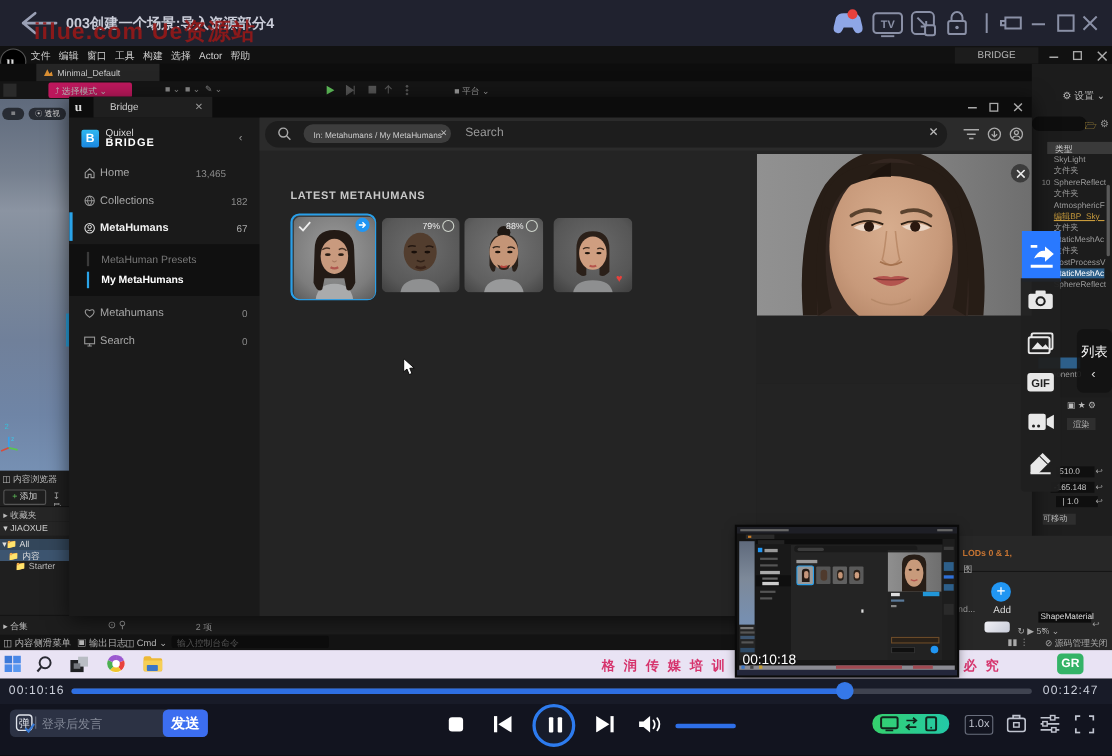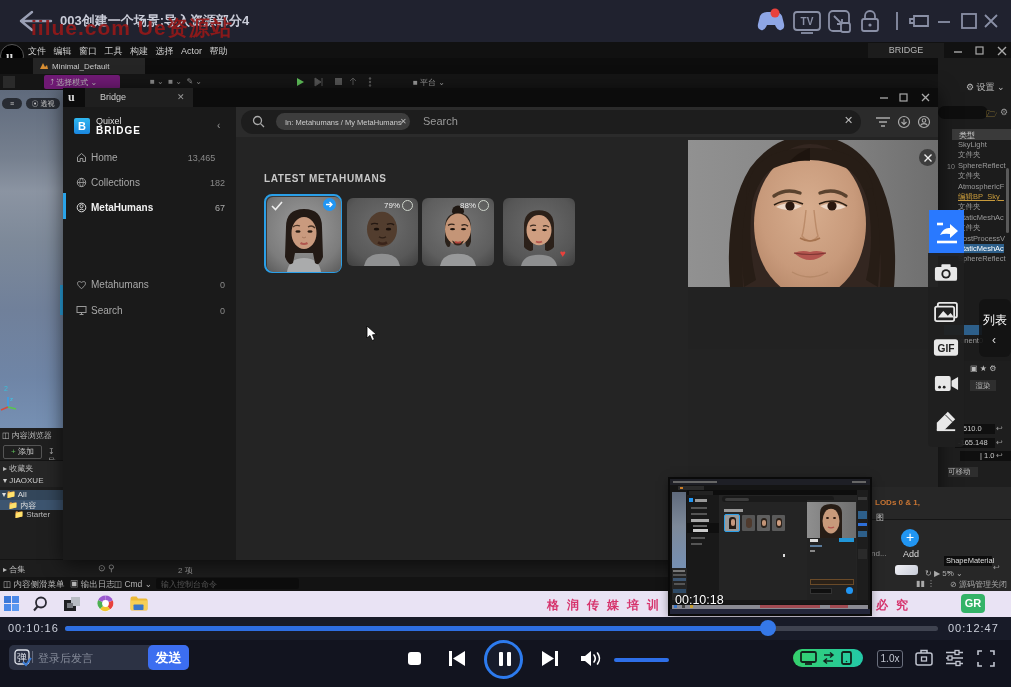--- a/index.html
+++ b/index.html
@@ -66,21 +66,21 @@
     <div class="abs" style="left:33px;top:0;width:112px;height:16px;background:#252525;">
       <svg class="abs" style="left:6px;top:4px;" width="10" height="8" viewBox="0 0 10 8">
           <path d="M1 7 L4 1 L6 5 L8 3 L9 7 Z" fill="#d98e32"></path>
         </svg>
       <div class="abs" style="left:19px;top:4px;font-size:8px;color:#c8c8c8;">Minimal_Default</div>
     </div>
   </div>
 
   <div class="abs" style="left:0;top:74px;width:1011px;height:16px;background:#151515;">
     <div class="abs" style="left:3px;top:2px;width:12px;height:12px;background:#2a2a2a;"></div>
-    <div class="abs" style="left:44px;top:1px;width:76px;height:14px;background:#701a75;border-radius:2px;">
+    <div class="abs" style="left:44px;top:1px;width:76px;height:14px;background:#be185d;border-radius:2px;">
       <div class="abs" style="left:6px;top:2px;font-size:8px;color:#bbb;">⤴ 选择模式 ⌄</div>
     </div>
     <div class="abs" style="left:150px;top:3px;font-size:8px;color:#888;">■ ⌄&nbsp;&nbsp;■ ⌄&nbsp;&nbsp;✎ ⌄</div>
     <svg class="abs" style="left:295px;top:3px;" width="100" height="10" viewBox="0 0 100 10">
       <path d="M2 1 l7 4 l-7 4 z" fill="#5fbf5a"></path>
       <path d="M20 1 l6 4 l-6 4 z M27 1 v8" stroke="#555" fill="#555"></path>
       <rect x="40" y="1" width="7" height="7" fill="#555"></rect>
       <path d="M58 8 v-7 l-3 3 m3 -3 l3 3" stroke="#555" fill="none"></path>
       <circle cx="75" cy="5" r="1.2" fill="#555"></circle>
         <circle cx="75" cy="1.5" r="1.2" fill="#555"></circle>
@@ -162,21 +162,21 @@
 <span style="background:#2d5f8a;color:#fff;">StaticMeshAc</span>
 SphereReflect</div>
     <div class="abs" style="left:9px;top:105px;font-size:7px;color:#888;">10</div>
 
     <div class="abs" style="left:0;top:303px;width:73px;height:230px;background:#1e1e1e;">
       <div class="abs" style="left:32px;top:19px;width:26px;height:11px;background:#2e2e2e;font-size:7.5px;color:#bbb;text-align:center;line-height:11px;">渲染</div>
       <div class="abs" style="left:22px;top:63px;width:32px;height:10px;background:#0f0f0f;font-size:7.5px;color:#ccc;line-height:10px;padding-left:3px;">510.0</div>
       <div class="abs" style="left:58px;top:63px;font-size:8px;color:#999;">↩</div>
       <div class="abs" style="left:17px;top:77px;width:37px;height:10px;background:#0f0f0f;font-size:7.5px;color:#ccc;line-height:10px;padding-left:3px;">-165.148</div>
       <div class="abs" style="left:58px;top:77px;font-size:8px;color:#999;">↩</div>
-      <div class="abs" style="left:22px;top:90px;width:32px;height:10px;background:#0f0f0f;font-size:7.5px;color:#ccc;line-height:10px;padding-left:20px;">| 1.0</div>
+      <div class="abs" style="left:22px;top:90px;width:32px;height:10px;background:#0f0f0f;font-size:7.5px;color:#ccc;line-height:10px;padding-left:6px;">| 1.0</div>
       <div class="abs" style="left:58px;top:90px;font-size:8px;color:#999;">↩</div>
       <div class="abs" style="left:10px;top:106px;width:30px;height:10px;background:#2e2e2e;font-size:7.5px;color:#bbb;text-align:left;line-height:10px;">可移动</div>
       <div class="abs" style="left:8px;top:148px;width:56px;height:11px;background:#0f0f0f;font-size:8px;color:#bbb;text-align:right;line-height:11px;padding-right:3px;">⌄</div>
       <div class="abs" style="left:0px;top:165px;font-size:8px;color:#bbb;">守</div>
     </div>
   </div>
 
   <div class="abs" style="left:63px;top:88px;width:875px;height:472px;background:#1f1f1f;box-shadow:0 4px 18px rgba(0,0,0,0.6);">
 
     <div class="abs" style="left:0;top:0;width:875px;height:19px;background:#0c0c0c;">
@@ -196,37 +196,43 @@
 
       <div class="abs" style="left:11px;top:11px;width:16px;height:16px;background:linear-gradient(180deg,#2fb7f0,#1b87e0);border-radius:2px;color:#fff;font-weight:bold;font-size:11px;text-align:center;line-height:16px;">B</div>
       <div class="abs" style="left:33px;top:9px;font-size:9px;color:#ddd;">Quixel</div>
       <div class="abs" style="left:33px;top:18px;font-size:10px;font-weight:bold;color:#fff;letter-spacing:1px;">BRIDGE</div>
       <div class="abs" style="left:154px;top:13px;font-size:10px;color:#999;">‹</div>
 
       <svg class="abs" style="left:13px;top:45px;" width="11" height="11" viewBox="0 0 11 11">
           <path d="M1.5 5 L5.5 1.5 L9.5 5 V9.5 H6.8 V6.5 H4.2 V9.5 H1.5 Z" fill="none" stroke="#999" stroke-width="1"></path>
         </svg>
       <div class="abs" style="left:28px;top:45px;font-size:10px;color:#a8a8a8;">Home</div>
-      <div class="abs" style="left:115px;top:46px;width:47px;text-align:center;font-size:9px;color:#8a8a8a;">13,465</div>
+      <div class="abs" style="left:115px;top:46px;width:47px;text-align:left;font-size:9px;color:#8a8a8a;">13,465</div>
       <svg class="abs" style="left:13px;top:70px;" width="11" height="11" viewBox="0 0 11 11">
           <circle cx="5.5" cy="5.5" r="4.2" fill="none" stroke="#999" stroke-width="1"></circle>
           <path d="M1.3 5.5 h8.4 M5.5 1.3 c-2.5 2.8 -2.5 5.6 0 8.4 c2.5 -2.8 2.5 -5.6 0 -8.4" fill="none" stroke="#999" stroke-width="0.9"></path>
         </svg>
       <div class="abs" style="left:28px;top:70px;font-size:10px;color:#a8a8a8;">Collections</div>
       <div class="abs" style="left:130px;top:71px;width:32px;text-align:right;font-size:9px;color:#8a8a8a;">182</div>
 
       <div class="abs" style="left:0;top:86px;width:3px;height:26px;background:#2aa3e8;"></div>
       <svg class="abs" style="left:13px;top:95px;" width="11" height="11" viewBox="0 0 11 11">
           <circle cx="5.5" cy="5.5" r="4.3" fill="none" stroke="#ddd" stroke-width="1"></circle>
           <circle cx="5.5" cy="4.2" r="1.6" fill="none" stroke="#ddd" stroke-width="0.9"></circle>
           <path d="M2.8 8.6 c0.5 -1.8 4.9 -1.8 5.4 0" fill="none" stroke="#ddd" stroke-width="0.9"></path>
         </svg>
       <div class="abs" style="left:28px;top:95px;font-size:10px;font-weight:bold;color:#f0f0f0;">MetaHumans</div>
       <div class="abs" style="left:140px;top:96px;width:22px;text-align:right;font-size:9px;color:#aaa;">67</div>
 
+      <div class="abs" style="left:0;top:115px;width:173px;height:47px;background:#101010;">
+        <div class="abs" style="left:16px;top:7px;width:2px;height:13px;background:#3a3a3a;"></div>
+        <div class="abs" style="left:29px;top:9px;font-size:9.5px;color:#787878;">MetaHuman Presets</div>
+        <div class="abs" style="left:16px;top:25px;width:2px;height:15px;background:#2aa3e8;"></div>
+        <div class="abs" style="left:29px;top:27px;font-size:9.5px;font-weight:bold;color:#fff;">My MetaHumans</div>
+      </div>
       <svg class="abs" style="left:13px;top:172px;" width="11" height="11" viewBox="0 0 11 11">
           <path d="M5.5 9.5 C-1 5 1.5 0.8 5.5 3.4 C9.5 0.8 12 5 5.5 9.5 Z" fill="none" stroke="#999" stroke-width="1"></path>
         </svg>
       <div class="abs" style="left:28px;top:172px;font-size:10px;color:#a8a8a8;">Metahumans</div>
       <div class="abs" style="left:150px;top:173px;width:12px;text-align:right;font-size:9px;color:#8a8a8a;">0</div>
       <svg class="abs" style="left:13px;top:198px;" width="11" height="11" viewBox="0 0 11 11">
           <rect x="1" y="1.5" width="9" height="6" fill="none" stroke="#999" stroke-width="1"></rect>
           <path d="M3.5 9.5 h4 M5.5 7.5 v2" stroke="#999" stroke-width="1"></path>
         </svg>
       <div class="abs" style="left:28px;top:198px;font-size:10px;color:#a8a8a8;">Search</div>

